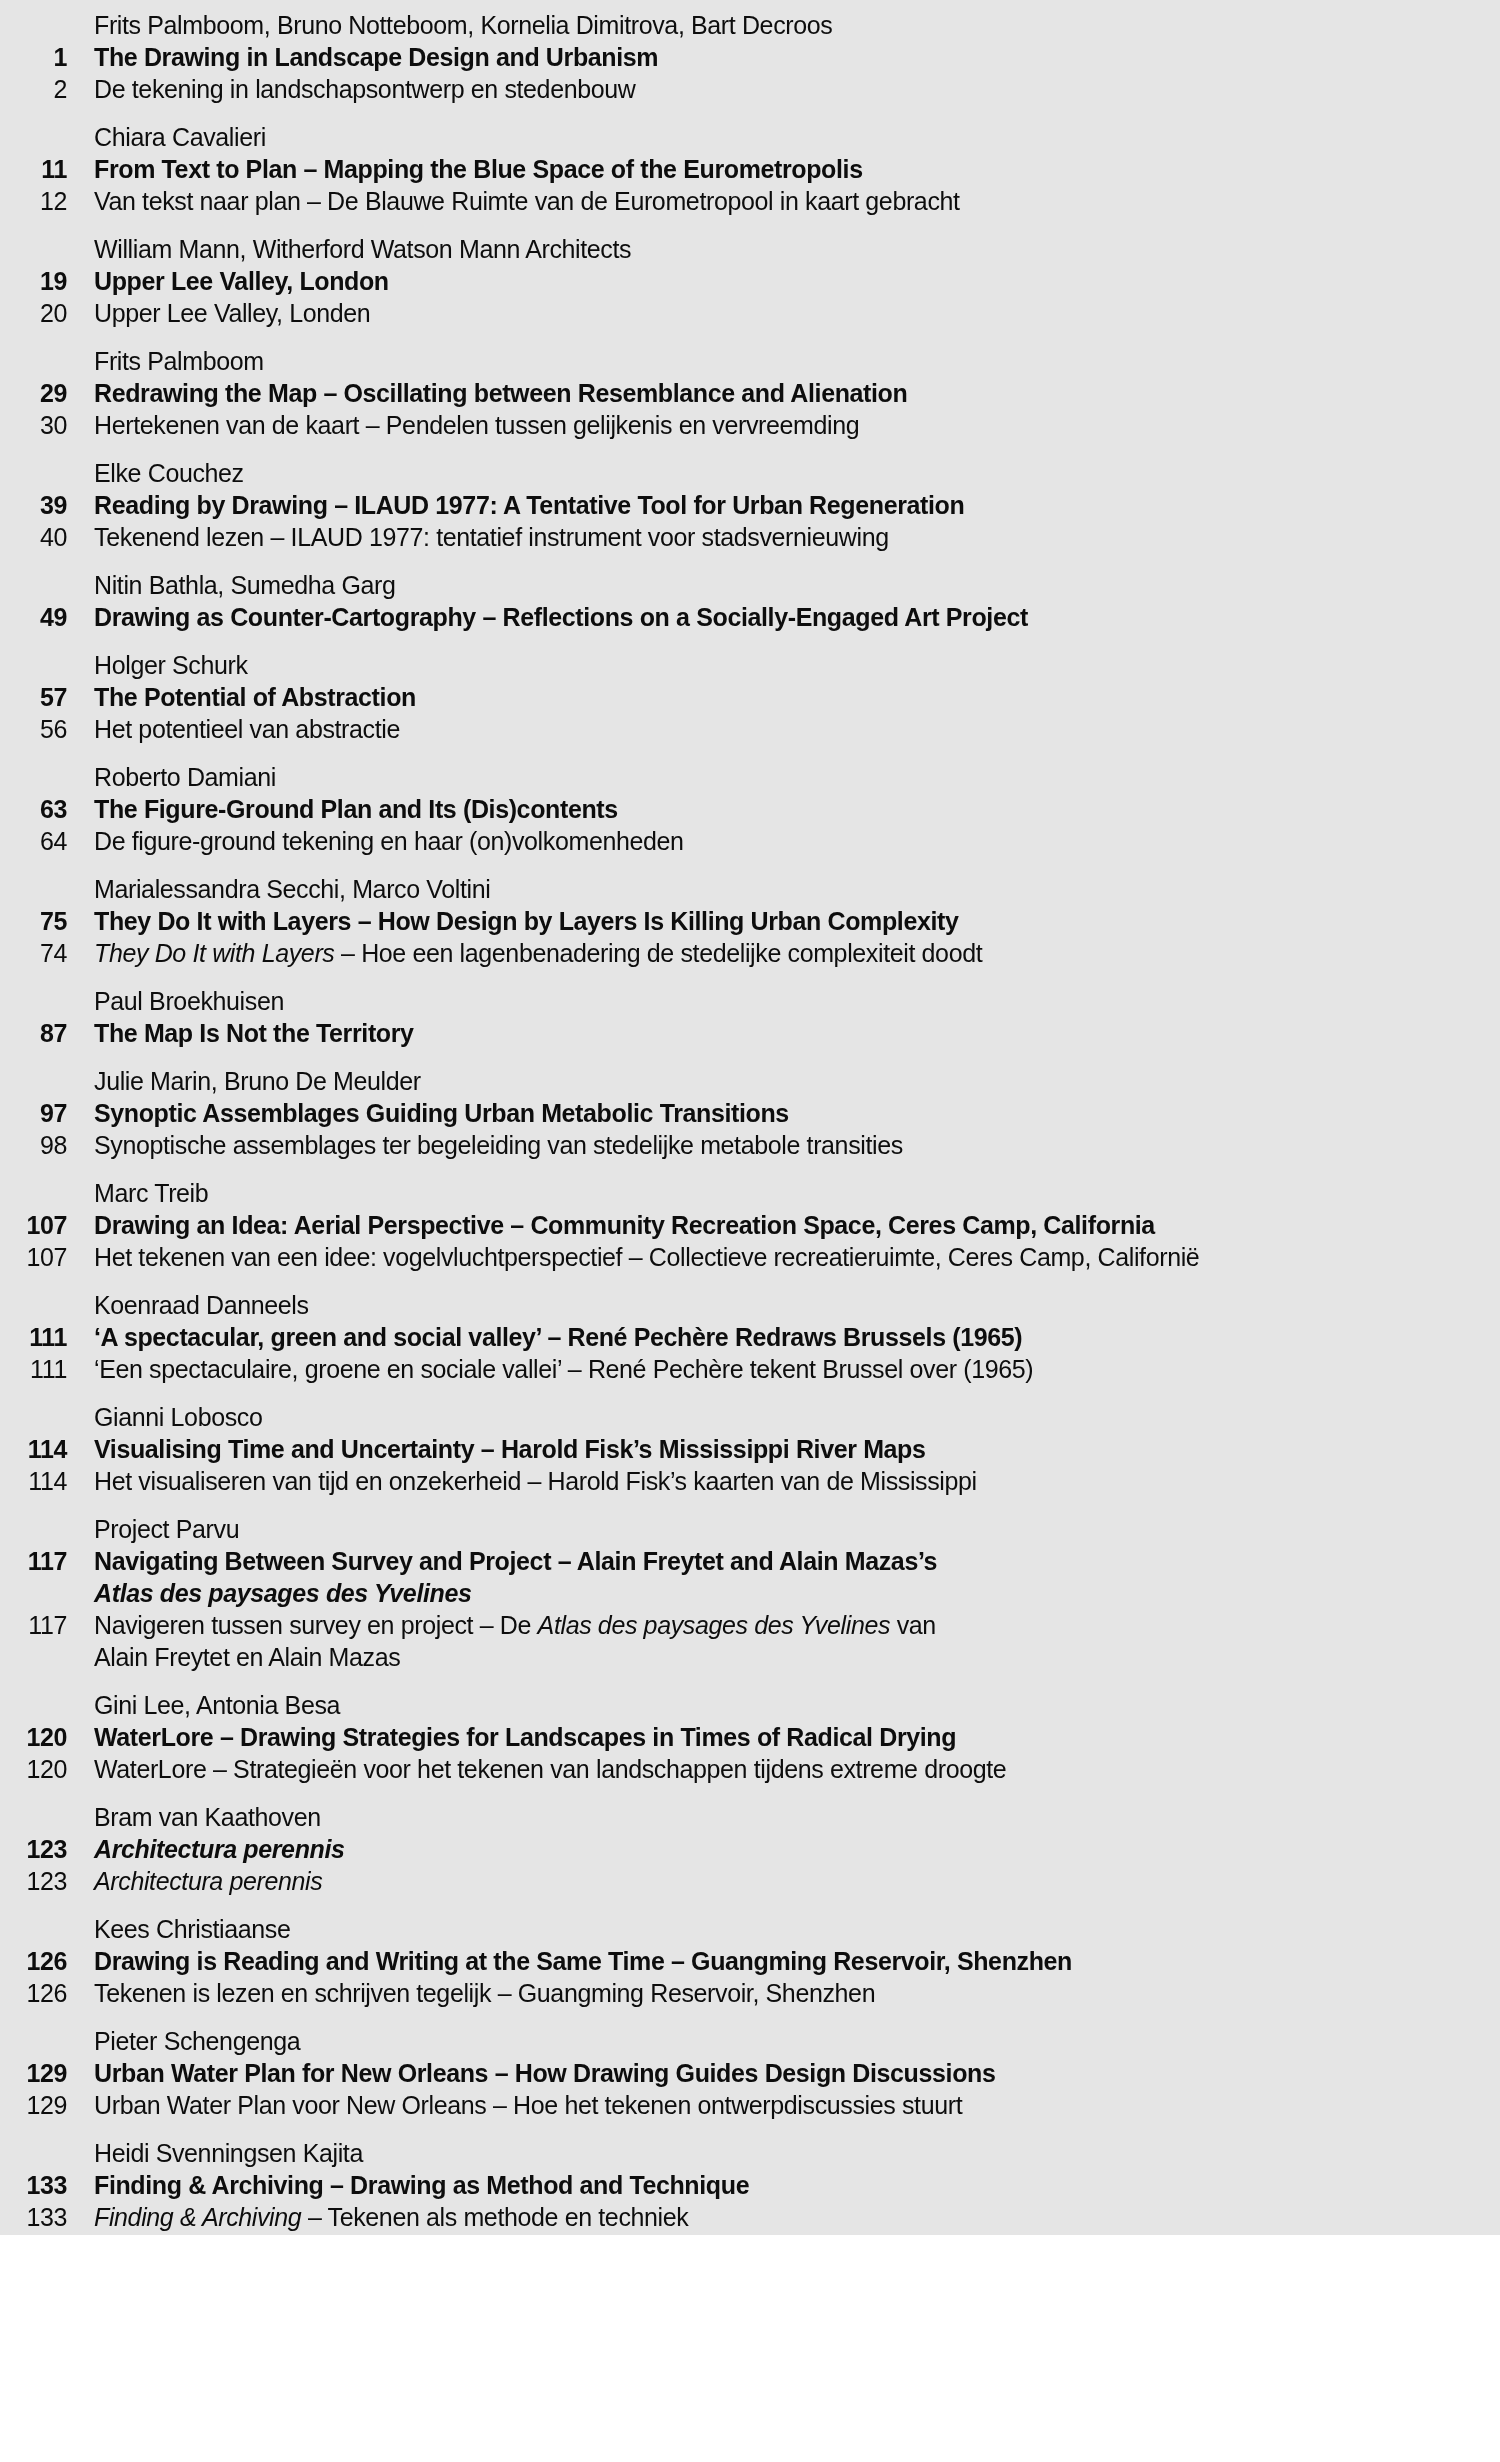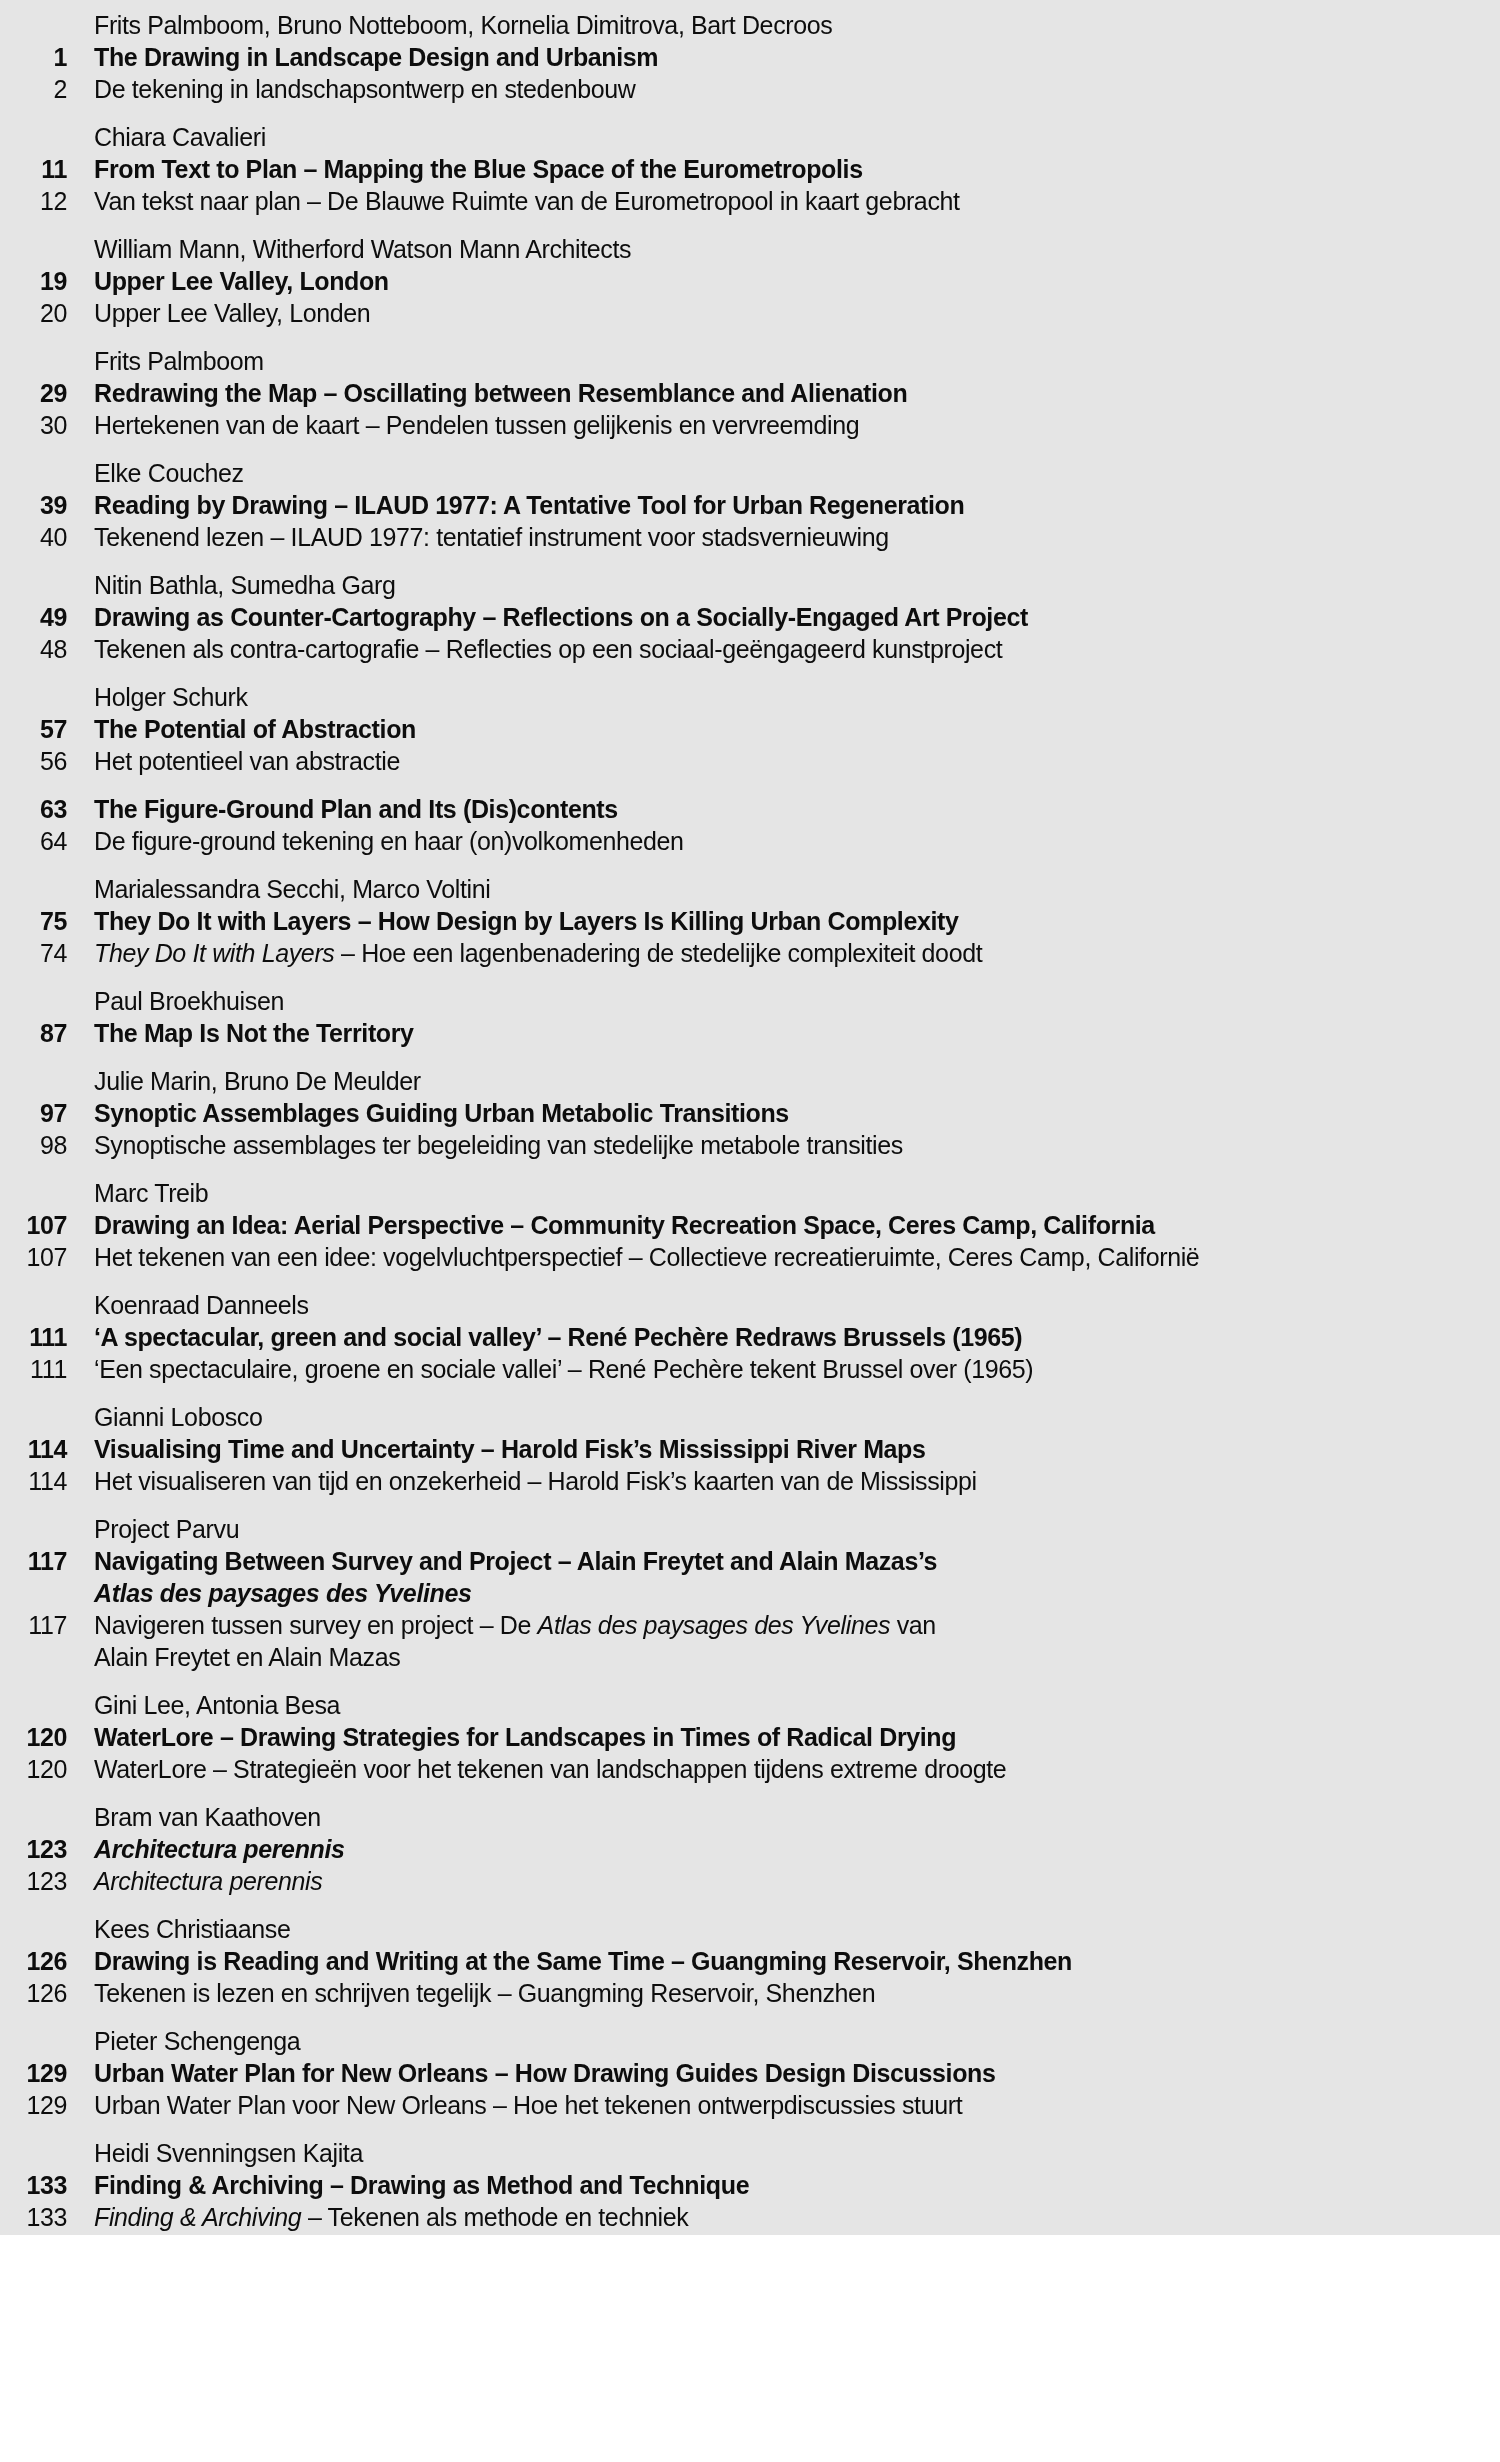--- a/index.html
+++ b/index.html
@@ -120,40 +120,40 @@
       </div>
       <div class="group">
         <div class="row author">
           <span class="num"></span>
           <span class="txt">Nitin Bathla, Sumedha Garg</span>
         </div>
         <div class="row title">
           <span class="num">49</span>
           <span class="txt"><span class="seg">Drawing as Counter-Cartography – Reflections on a Socially-Engaged Art Project</span></span>
         </div>
-        <div class="row dutch">
-          <span class="num">48</span>
-          <span class="txt"><span class="seg">Tekenen als contra-cartografie – Reflecties op een sociaal-geëngageerd kunstproject</span></span>
-        </div>
       </div>
       <div class="group">
         <div class="row author">
           <span class="num"></span>
           <span class="txt">Holger Schurk</span>
         </div>
         <div class="row title">
           <span class="num">57</span>
           <span class="txt"><span class="seg">The Potential of Abstraction</span></span>
         </div>
         <div class="row dutch">
           <span class="num">56</span>
           <span class="txt"><span class="seg">Het potentieel van abstractie</span></span>
         </div>
       </div>
       <div class="group">
+        <div class="row author">
+          <span class="num"></span>
+          <span class="txt">Roberto Damiani</span>
+        </div>
         <div class="row title">
           <span class="num">63</span>
           <span class="txt"><span class="seg">The Figure-Ground Plan and Its (Dis)contents</span></span>
         </div>
         <div class="row dutch">
           <span class="num">64</span>
           <span class="txt"><span class="seg">De figure-ground tekening en haar (on)volkomenheden</span></span>
         </div>
       </div>
       <div class="group">

